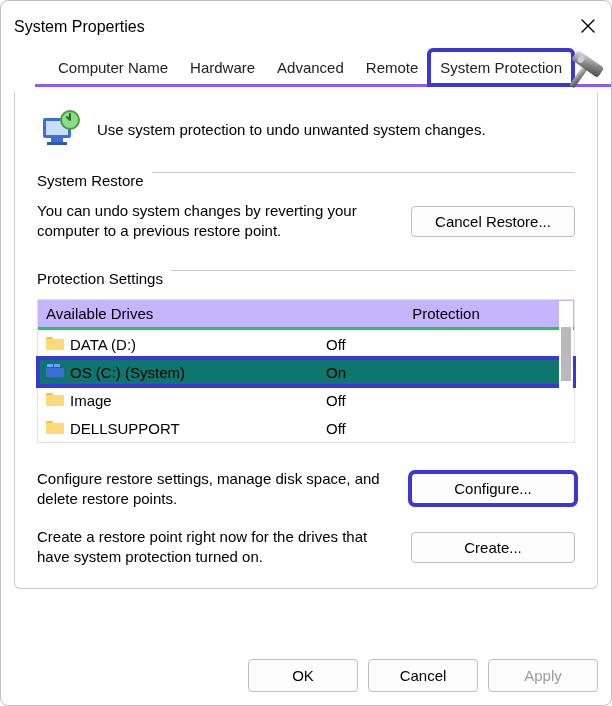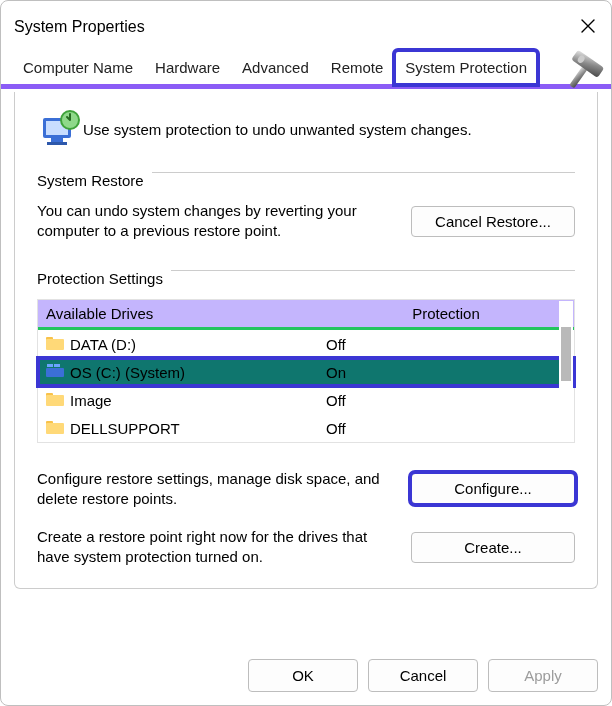--- a/index.html
+++ b/index.html
@@ -2,30 +2,30 @@
 <html><head>
 <meta charset="utf-8">
 <style>
   * { box-sizing: border-box; font-family: 'Segoe UI', Tahoma, sans-serif; }
   body { margin: 0; width: 612px; height: 706px; background: #fff; position: relative; }
 
   .titlebar { display:flex; align-items:center; justify-content:space-between; padding:10px 14px 0 14px; height:44px; }
   .titlebar .title { font-size:16px; color:#000; }
   .titlebar .close { width:18px; height:18px; cursor:pointer; }
 
-  .tabs { display:flex; align-items:flex-end; padding:6px 12px 0 12px; border-bottom:5px solid #8b5cf6; position:relative; }
+  .tabs { display:flex; align-items:flex-end; padding:6px 12px 0 12px; border-bottom:3px solid #8b5cf6; position:relative;margin-left:35px; }
   .tab { padding:8px 10px 8px 10px; font-size:15px; color:#222; border:1px solid transparent; border-bottom:none; cursor:pointer; background:#fff; position:relative; }
   .tab.active { border:1px solid #ccc; border-bottom:1px solid #fff; border-radius:4px 4px 0 0; margin-bottom:-1px; }
   .tab.highlight { outline:4px solid #3b36d4; outline-offset:-2px; }
 
   .hammer { position:absolute; top:48px; right:6px; width:48px; height:48px; }
 
   .panel { position:absolute; top:92px; left:14px; right:14px; border:1px solid #ccc; border-top:none; border-radius:0 0 6px 6px; padding:8px 22px 14px 22px; }
 
-  .intro { display:flex; align-items:center; margin:6px 0 20px 0; }
+  .intro { display:flex; align-items:center; gap:14px; margin:6px 0 20px 0; }
   .intro .icon { width:46px; height:46px; flex:0 0 46px; }
   .intro .text { font-size:15px; color:#000; }
 
   .group { margin-top:10px; }
   .group-head { display:flex; align-items:flex-start; gap:8px; margin-bottom:12px; }
   .group-head .label { font-size:15px; color:#000; white-space:nowrap; }
   .group-head .rule { flex:1; height:1px; background:#ccc; }
 
   .row { display:flex; align-items:center; gap:16px; margin:6px 0; }
   .row .desc { flex:1; font-size:15px; color:#000; line-height:1.35; }

